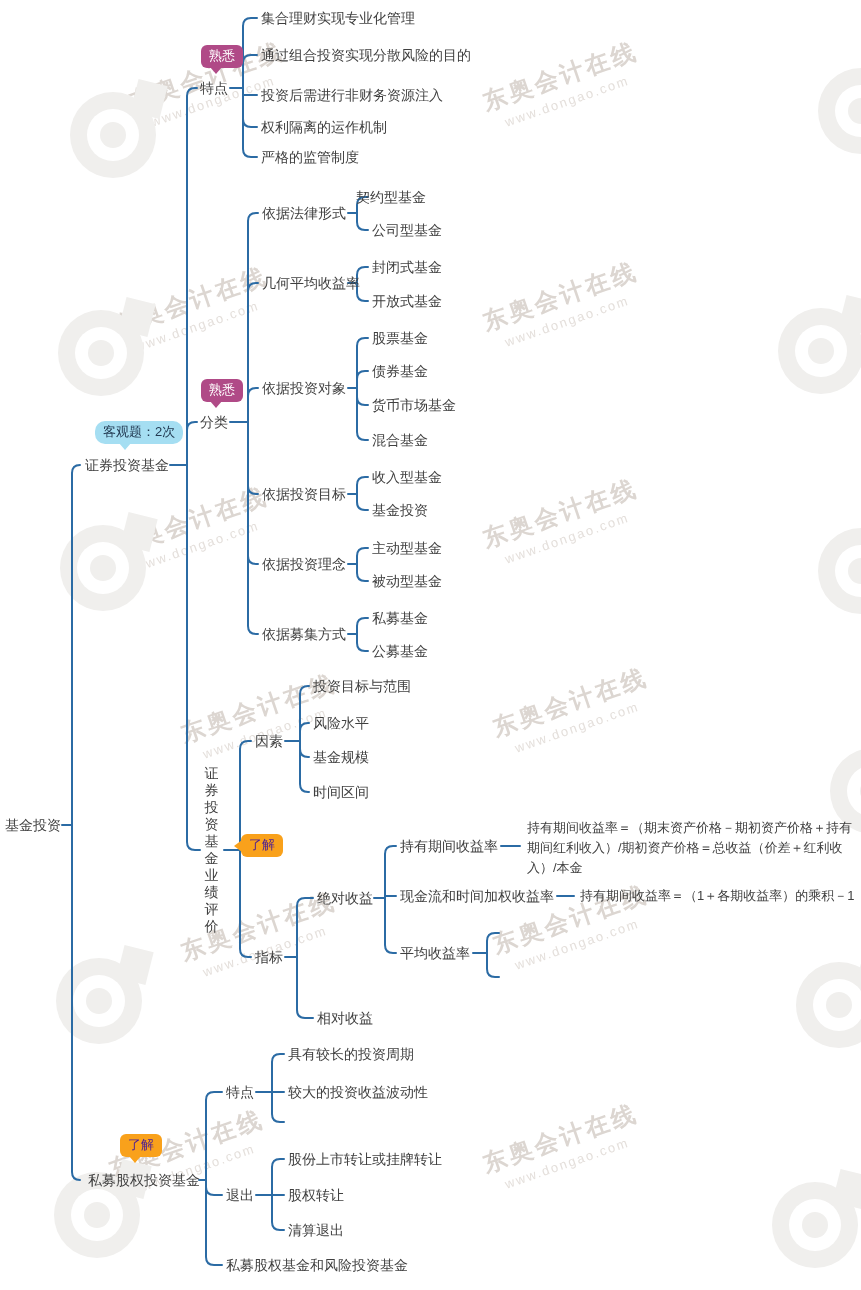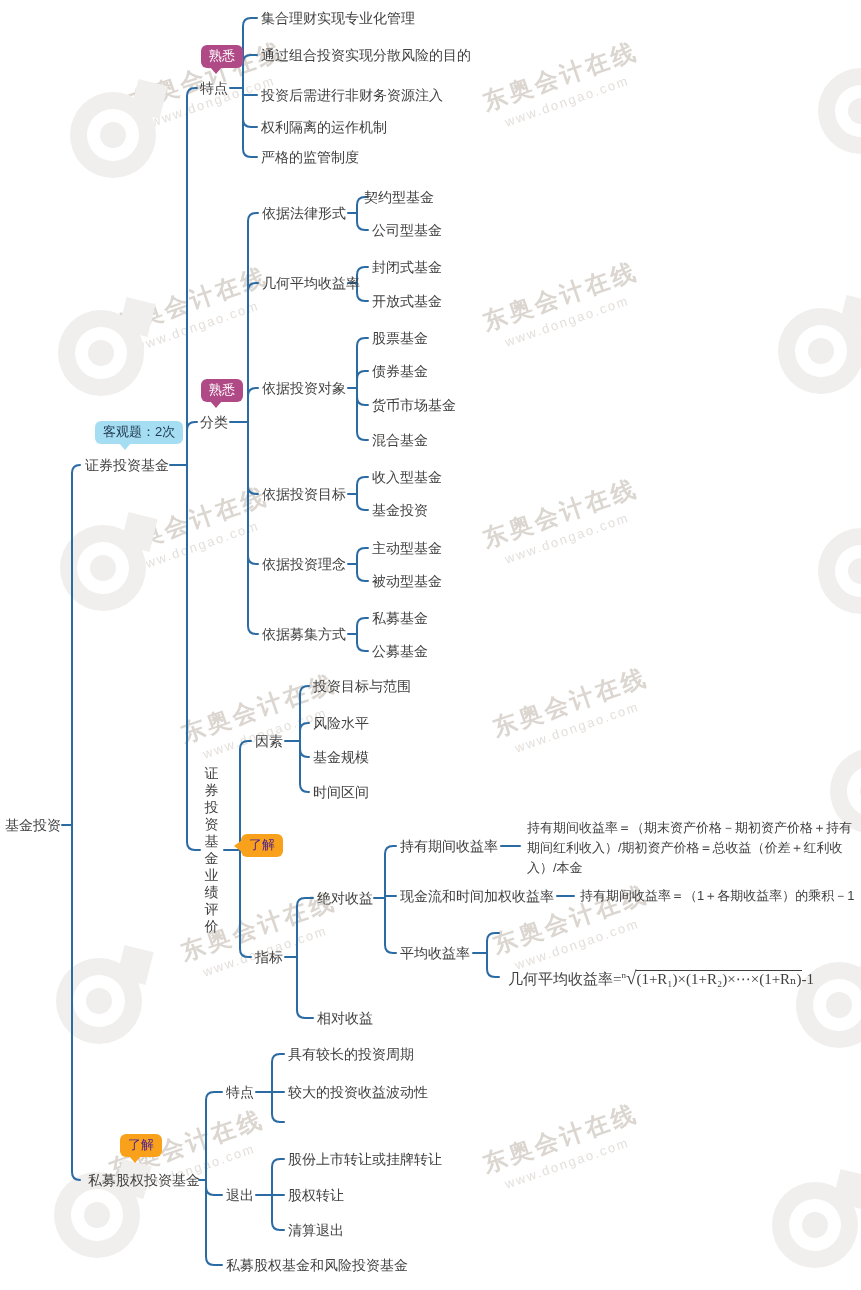--- a/index.html
+++ b/index.html
@@ -35,21 +35,21 @@
   .formula.wrap{white-space:normal;width:336px;}
   .serif{font-family:"Liberation Serif","DejaVu Serif",serif;font-size:15px;white-space:nowrap;}
   .serif sup{font-size:9px;}
   .sqrtsign{font-size:19px;}
   .radicand{border-top:1px solid #3f3f3f;padding-top:0px;}
 
   
   .badge{position:absolute;z-index:3;border-radius:6px;padding:2px 8px 3px;font-size:13px;line-height:18px;white-space:nowrap;}
   .badge.pink{background:var(--badge-pink);color:#fff;}
   .badge.orange{background:var(--badge-orange);color:#4c1d95;}
-  .badge.blue{background:var(--badge-blue-bg);color:var(--badge-blue-text);}
+  .badge.blue{background:var(--badge-blue-bg);color:var(--badge-blue-text);border-radius:10px;}
   .tail-down{position:absolute;bottom:-6px;left:9px;width:0;height:0;border-left:6px solid transparent;border-right:6px solid transparent;}
   .pink .tail-down{border-top:7px solid var(--badge-pink);}
   .orange .tail-down{border-top:7px solid var(--badge-orange);}
   .blue .tail-down{border-top:7px solid var(--badge-blue-bg);}
   .tail-left{position:absolute;left:-7px;top:50%;transform:translateY(-50%);width:0;height:0;border-top:6px solid transparent;border-bottom:6px solid transparent;border-right:8px solid var(--badge-orange);}
 </style>
 </head>
 <body>
 
 <div class="canvas">
@@ -187,21 +187,21 @@
 
   <div class="node" style="left:200px;top:88px">特点</div>
   <div class="node" style="left:261px;top:18px">集合理财实现专业化管理</div>
   <div class="node" style="left:261px;top:55px">通过组合投资实现分散风险的目的</div>
   <div class="node" style="left:261px;top:95px">投资后需进行非财务资源注入</div>
   <div class="node" style="left:261px;top:127px">权利隔离的运作机制</div>
   <div class="node" style="left:261px;top:157px">严格的监管制度</div>
 
   <div class="node" style="left:200px;top:422px">分类</div>
   <div class="node" style="left:262px;top:213px">依据法律形式</div>
-  <div class="node" style="left:364px;top:197px">契约型基金</div>
+  <div class="node" style="left:356px;top:197px">契约型基金</div>
   <div class="node" style="left:372px;top:230px">公司型基金</div>
   <div class="node" style="left:262px;top:283px">几何平均收益率</div>
   <div class="node" style="left:372px;top:267px">封闭式基金</div>
   <div class="node" style="left:372px;top:301px">开放式基金</div>
   <div class="node" style="left:262px;top:388px">依据投资对象</div>
   <div class="node" style="left:372px;top:338px">股票基金</div>
   <div class="node" style="left:372px;top:371px">债券基金</div>
   <div class="node" style="left:372px;top:405px">货币市场基金</div>
   <div class="node" style="left:372px;top:440px">混合基金</div>
   <div class="node" style="left:262px;top:494px">依据投资目标</div>
@@ -224,21 +224,20 @@
 
   <div class="node" style="left:255px;top:957px">指标</div>
   <div class="node" style="left:317px;top:898px">绝对收益</div>
   <div class="node" style="left:317px;top:1018px">相对收益</div>
   <div class="node" style="left:400px;top:846px">持有期间收益率</div>
   <div class="node" style="left:400px;top:896px">现金流和时间加权收益率</div>
   <div class="node" style="left:400px;top:953px">平均收益率</div>
 
   <div class="formula wrap" style="left:527px;top:848px">持有期间收益率＝（期末资产价格－期初资产价格＋持有期间红利收入）/期初资产价格＝总收益（价差＋红利收入）/本金</div>
   <div class="formula" style="left:580px;top:896px">持有期间收益率＝（1＋各期收益率）的乘积－1</div>
-  <div class="formula serif" style="left:508px;top:977px"><span>几何平均收益率=</span><sup>n</sup><span class="sqrtsign">√</span><span class="radicand">(1+R₁)×(1+R₂)×⋯×(1+Rₙ)</span><span>-1</span></div>
 
   <div class="node" style="left:226px;top:1092px">特点</div>
   <div class="node" style="left:288px;top:1054px">具有较长的投资周期</div>
   <div class="node" style="left:288px;top:1092px">较大的投资收益波动性</div>
   <div class="node" style="left:226px;top:1195px">退出</div>
   <div class="node" style="left:288px;top:1159px">股份上市转让或挂牌转让</div>
   <div class="node" style="left:288px;top:1195px">股权转让</div>
   <div class="node" style="left:288px;top:1230px">清算退出</div>
   <div class="node" style="left:226px;top:1265px">私募股权基金和风险投资基金</div>
 

